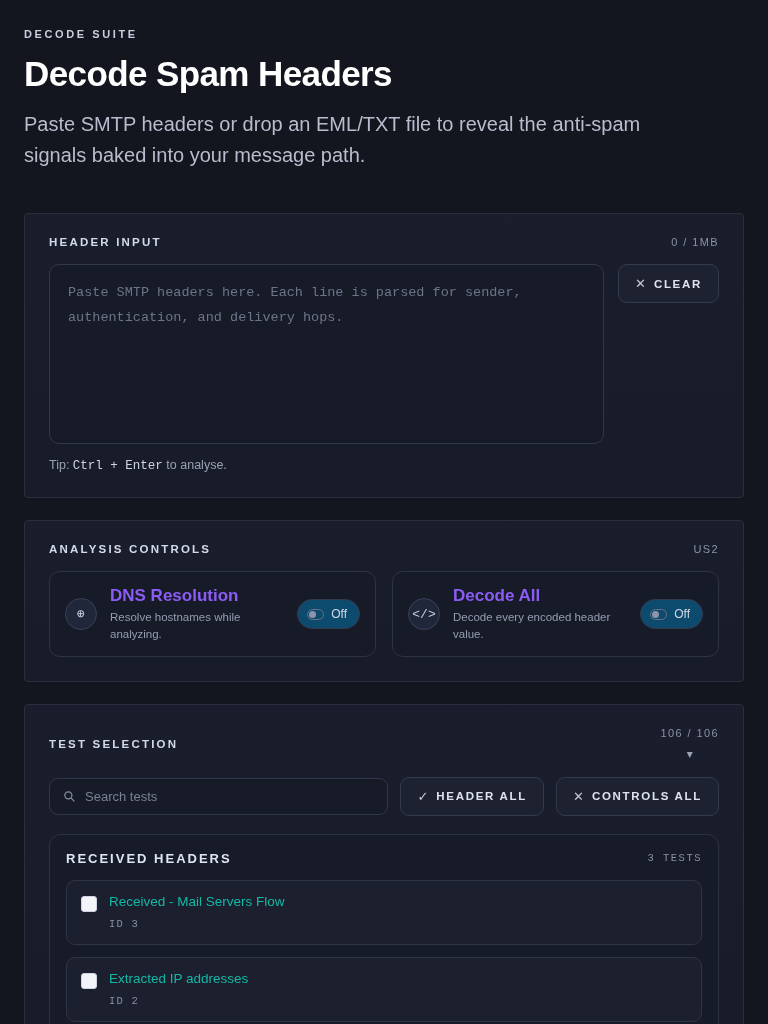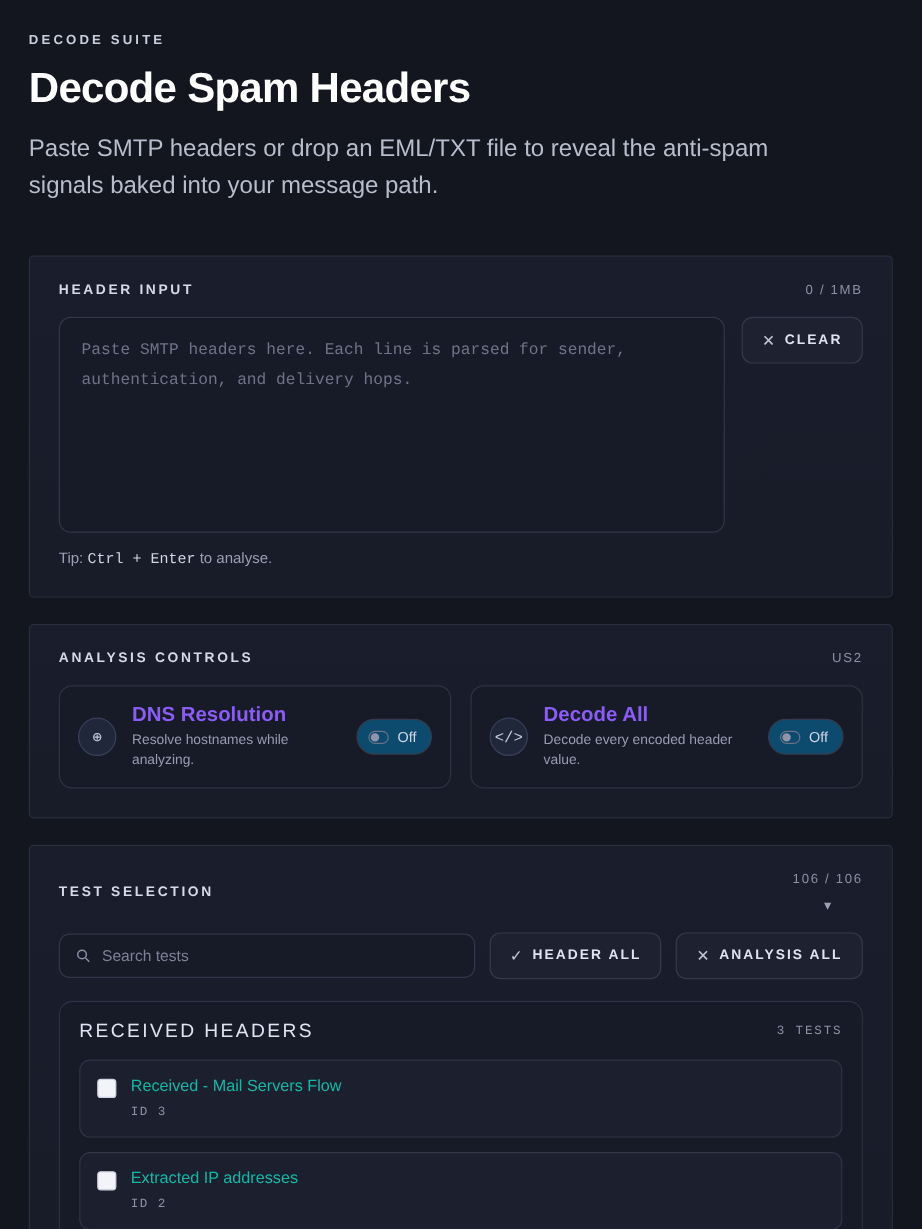--- a/index.html
+++ b/index.html
@@ -230,22 +230,22 @@
     border-radius: 12px;
     padding: 16px 16px 4px 16px;
   }
   .group-head {
     display: flex;
     align-items: center;
     justify-content: space-between;
     margin-bottom: 14px;
   }
   .group-title {
-    font-size: 16px;
-    font-weight: normal;
+    font-size: 13px;
+    font-weight: bold;
     letter-spacing: 2px;
     color: #dfe4f3;
   }
   .group-count {
     font-size: 10.5px;
     letter-spacing: 1.5px;
     color: #8b91a6;
     font-family: "Liberation Mono", monospace;
   }
   .test-row {
@@ -375,21 +375,21 @@
           <line x1="10" y1="10" x2="14" y2="14" stroke="#8b91a6" stroke-width="1.5"></line>
         </svg>
         <input placeholder="Search tests" style="">
       </div>
       <div class="btn">
         <span class="gl">✓</span>
         <span>HEADER ALL</span>
       </div>
       <div class="btn">
         <span class="gl">✕</span>
-        <span>ANALYSIS ALL</span>
+        <span>CONTROLS ALL</span>
       </div>
     </div>
 
     <div class="group">
       <div class="group-head">
         <div class="group-title">RECEIVED HEADERS</div>
         <div class="group-count">3 TESTS</div>
       </div>
 
       <div class="test-row">

